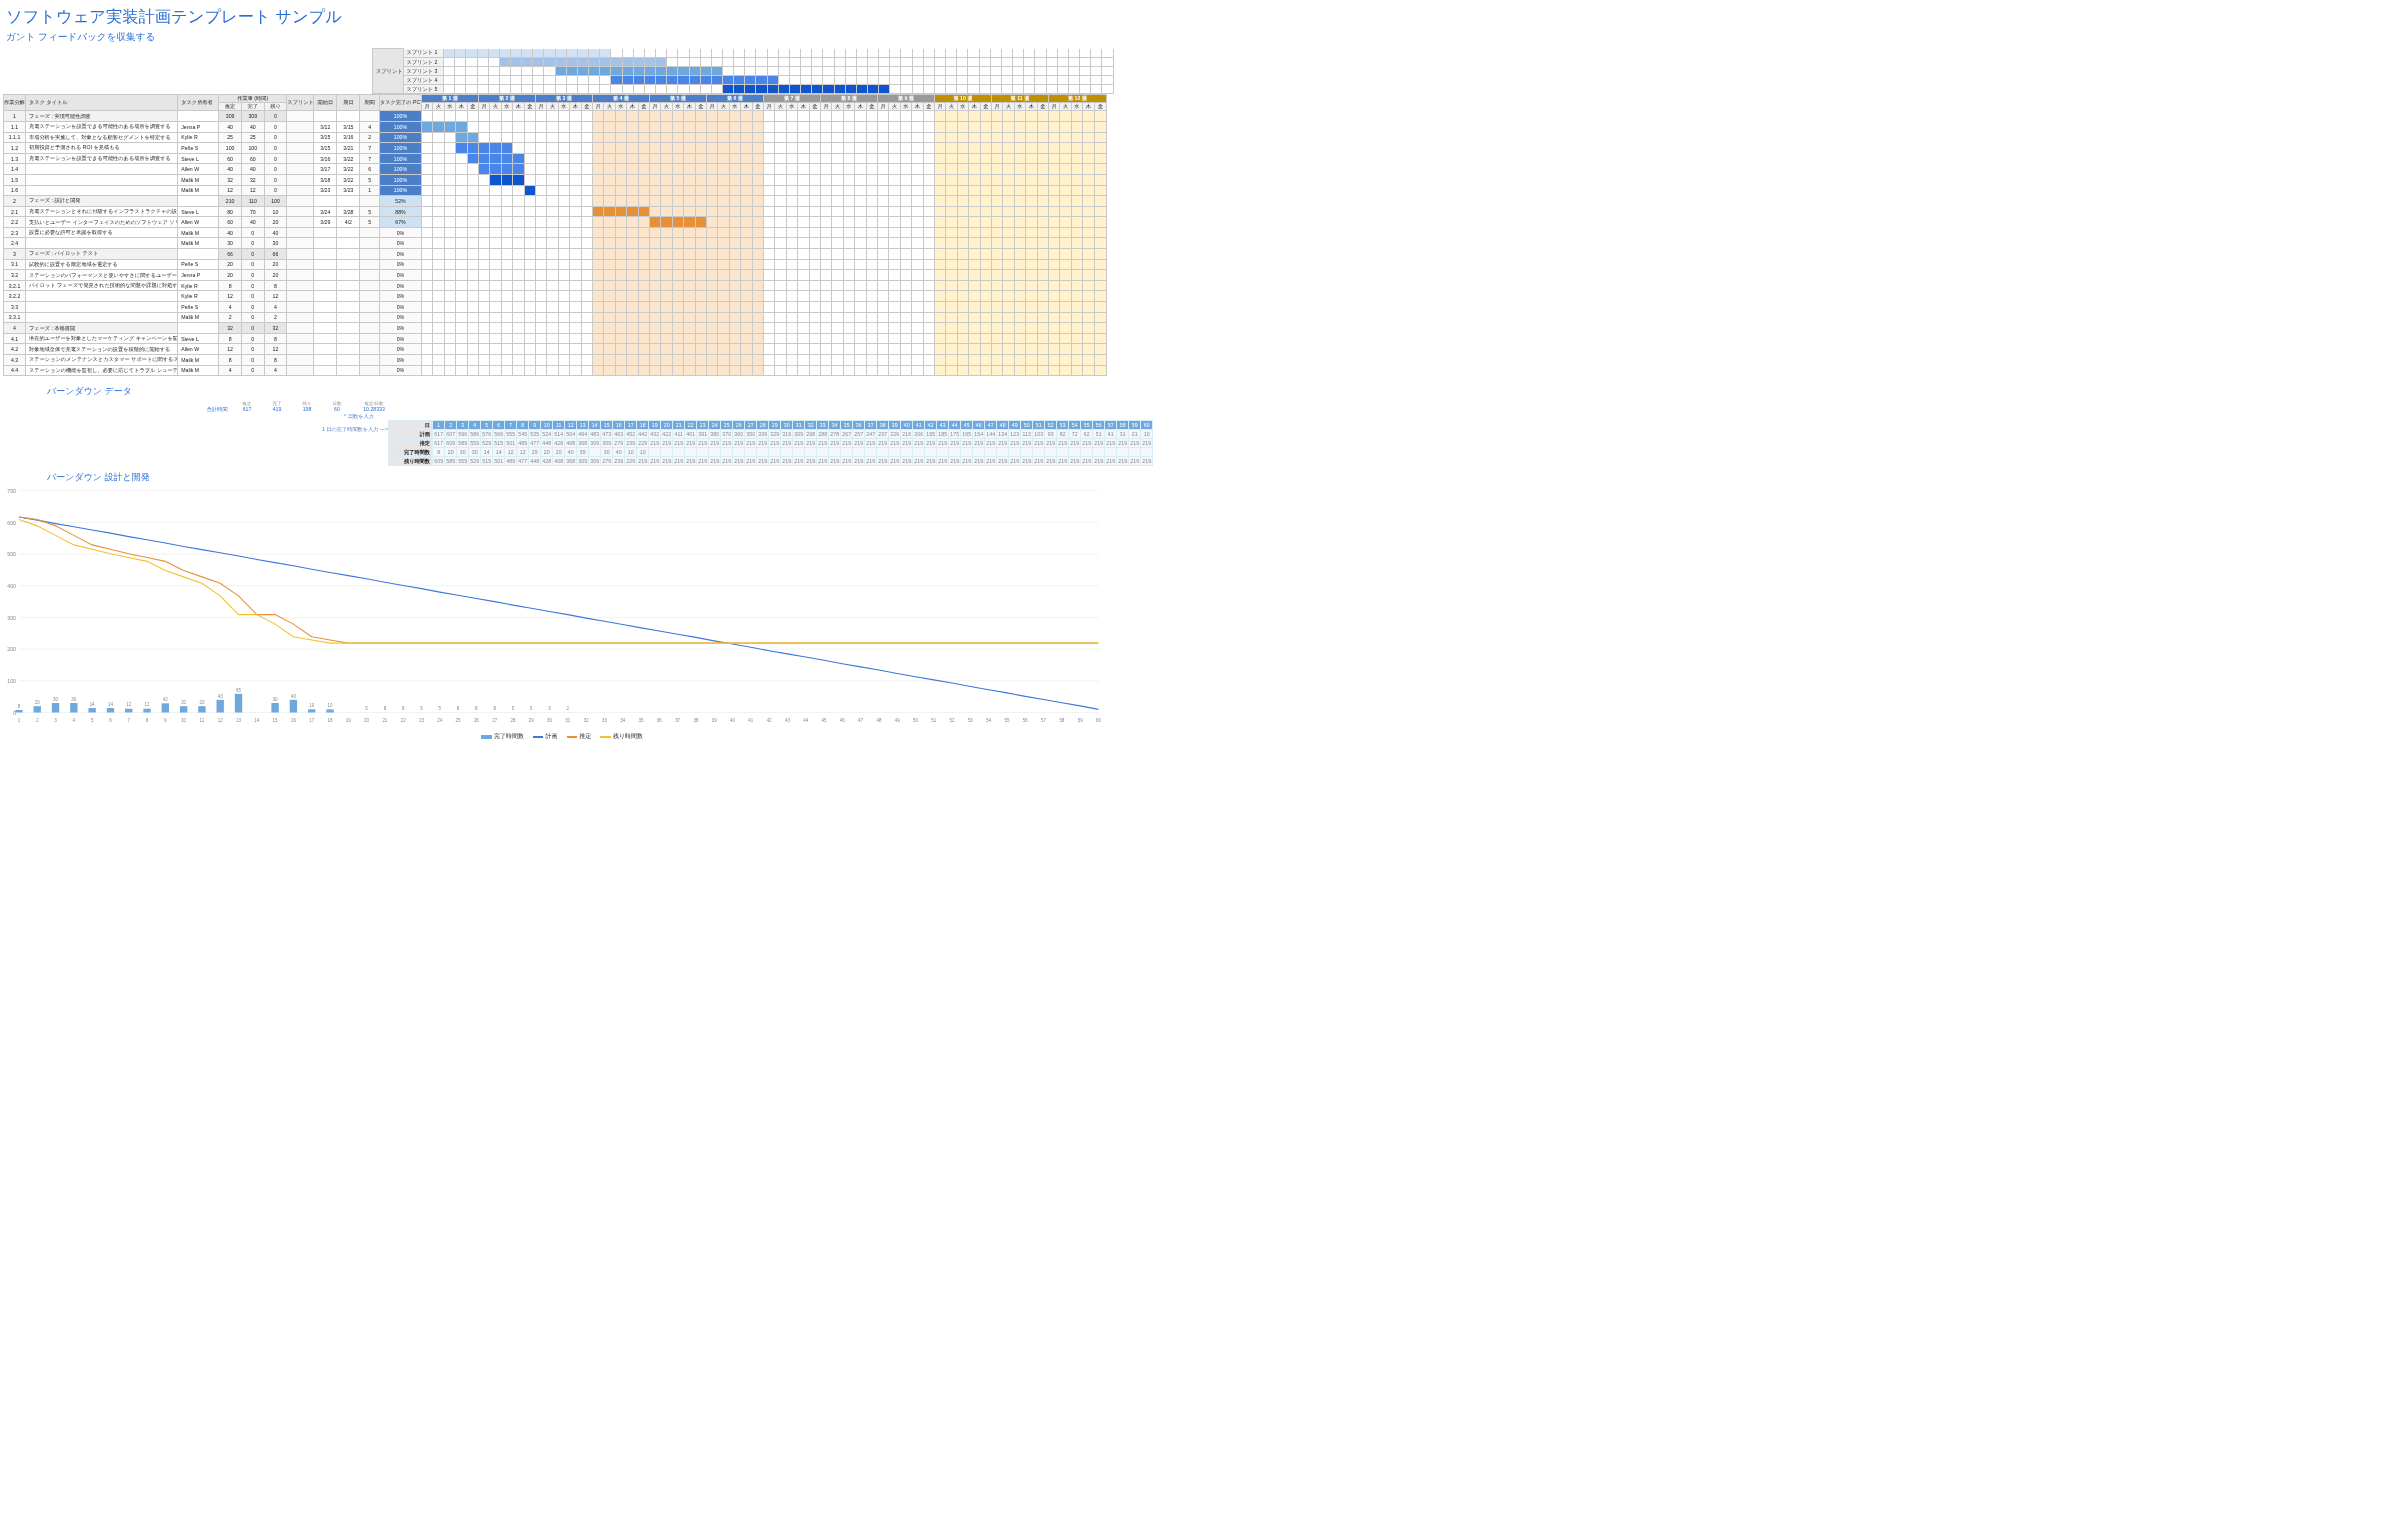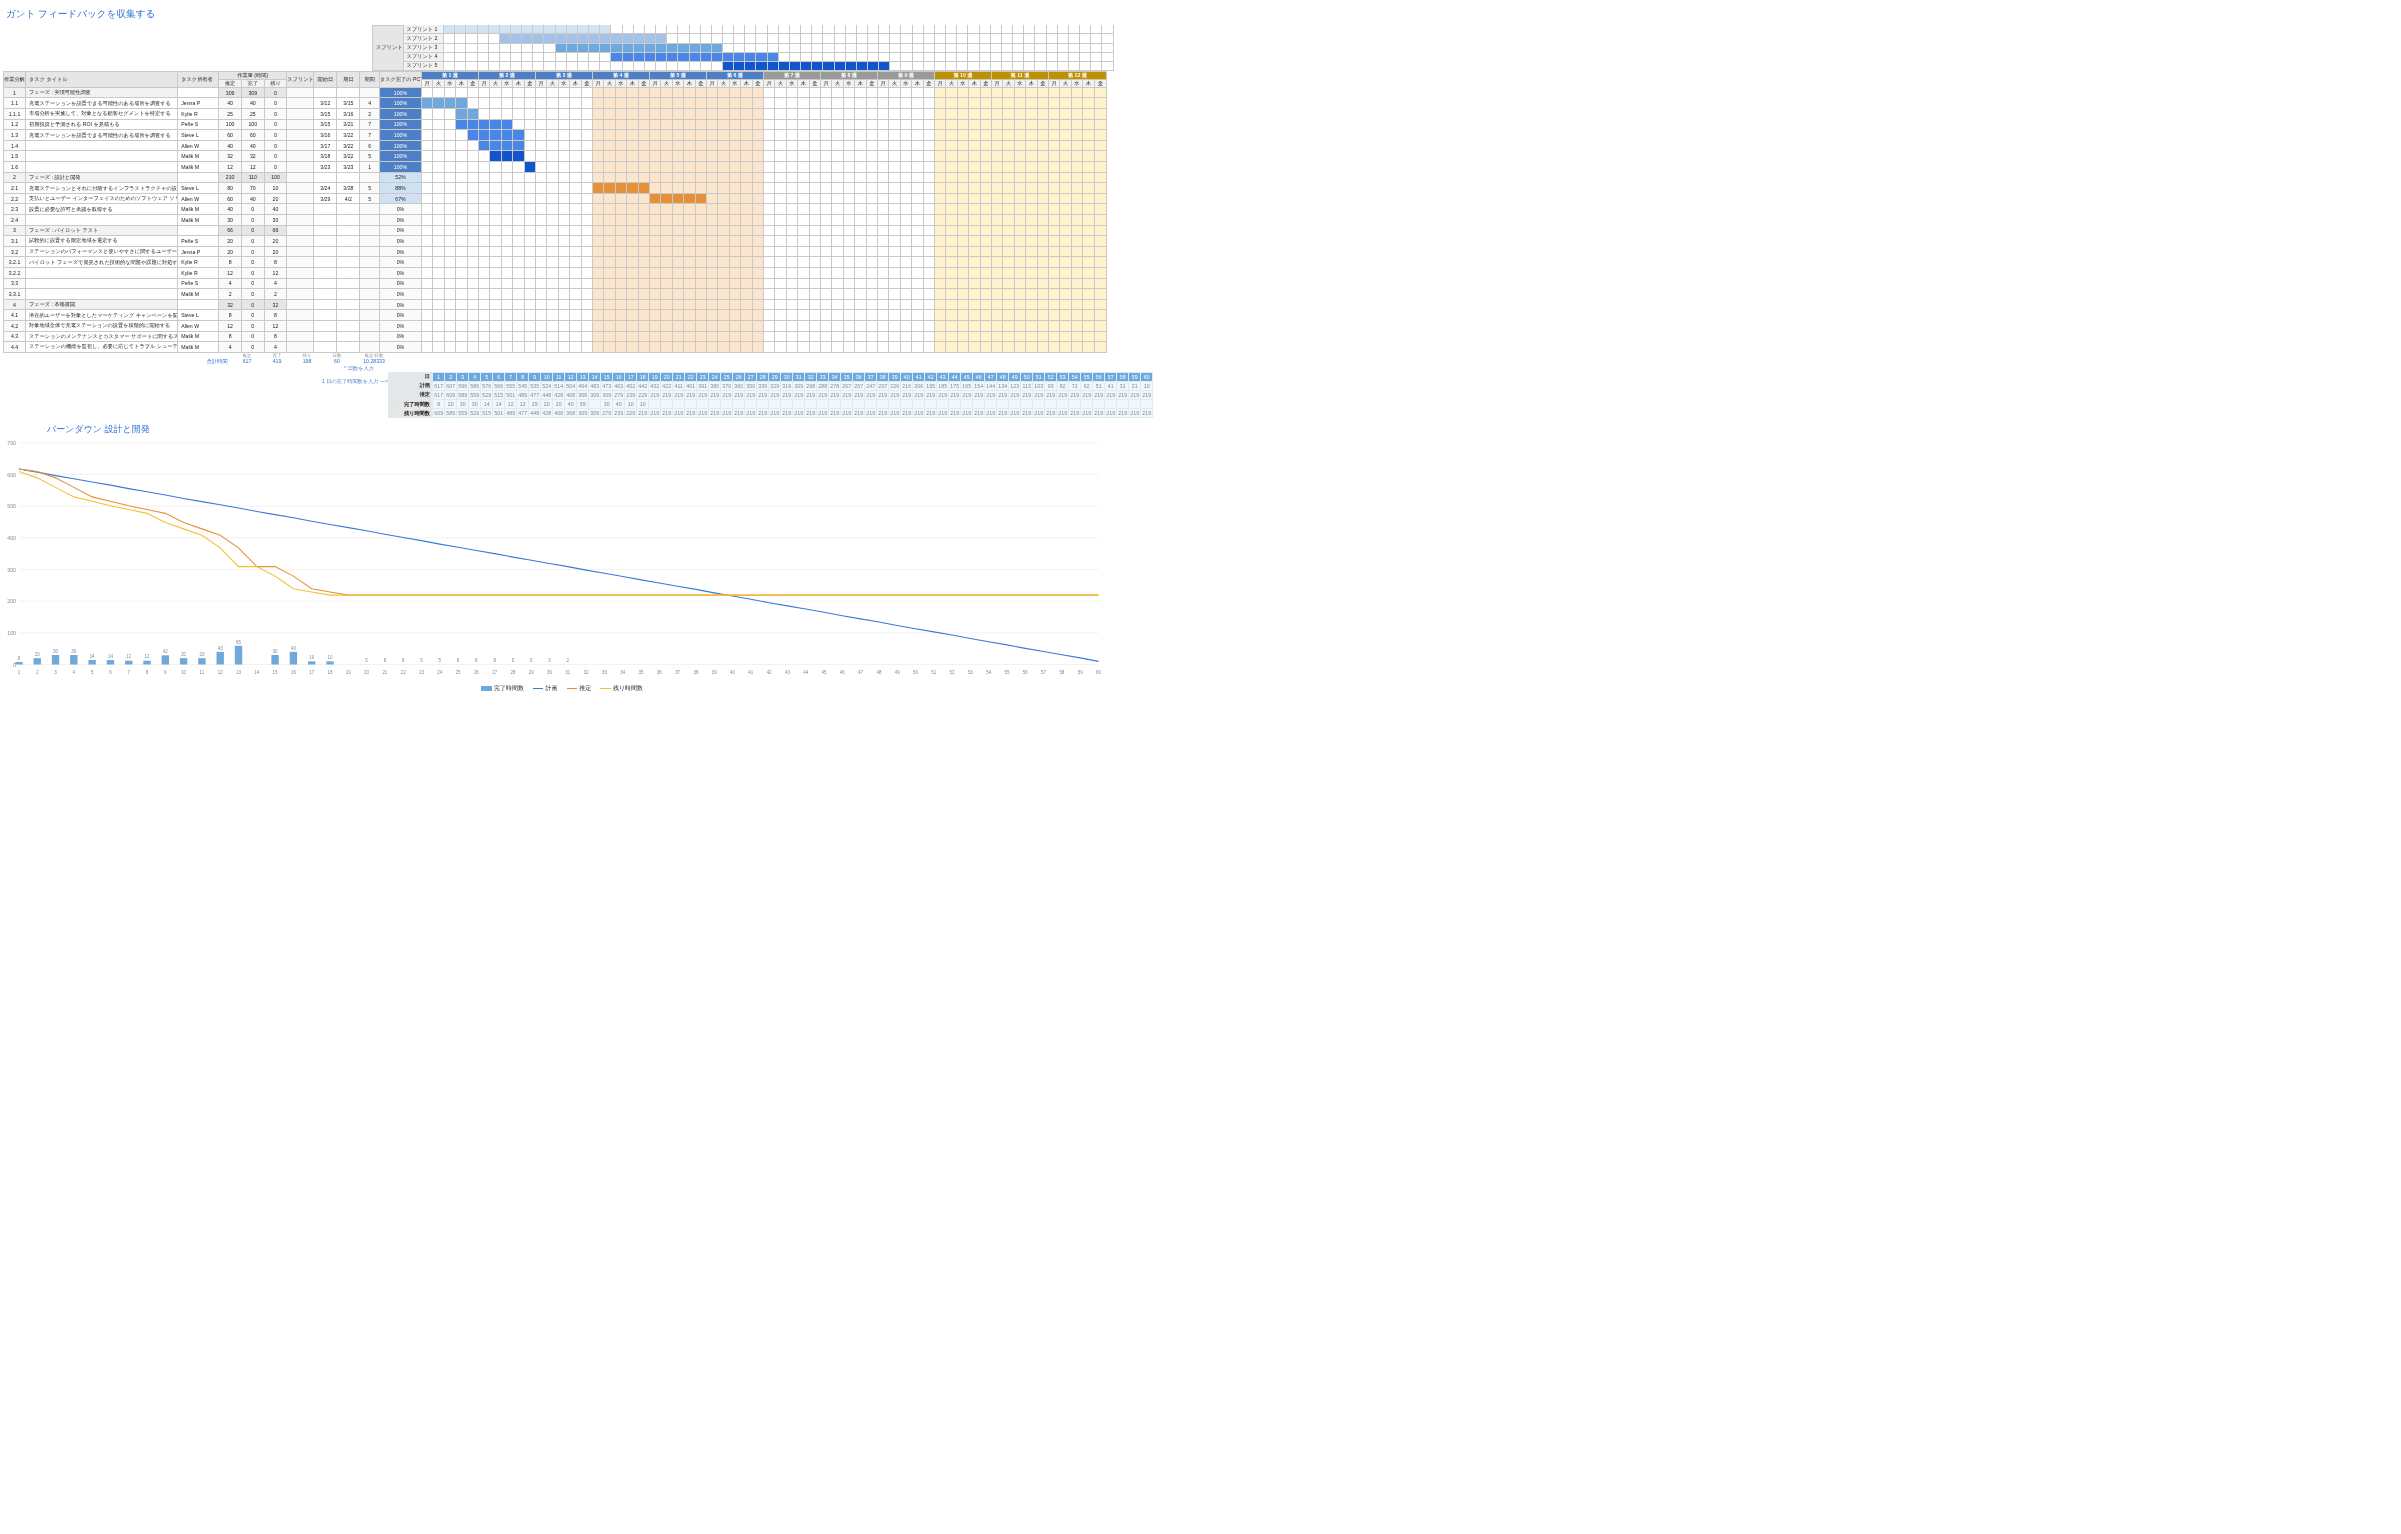--- a/index.html
+++ b/index.html
@@ -33,20 +33,21 @@
   .bt .v{background:#f2f7fc;color:#888;}
   .sm{font-size:4.4px;color:#888;}
   .note{font-size:5.2px;color:#4c7fc5;}
   .legend{font-size:6px;text-align:center;margin-top:1.5px;}
   .lg{display:inline-block;width:10.4px;height:1.5px;vertical-align:middle;margin:0 2.2px 0 7.4px;}
 </style>
 </head>
 <body>
 
 <div class="page">
+<h1>ソフトウェア実装計画テンプレート サンプル</h1>
 <h2>ガント フィードバックを収集する</h2>
 
 <table style="margin-left:369px;">
 <tbody id="sprint-rows">
         <tr>
           <td class="b g1 jleft" rowspan="5" style="width:22px;">スプリント</td>
           <td class="bd g2 jleft" style="width:37px;">スプリント 1</td>
           <td class="bd" style="width:11px;height:8.1px;background:#d0e2f3;"></td>
           <td class="bd" style="width:11px;height:8.1px;background:#d0e2f3;"></td>
           <td class="bd" style="width:11px;height:8.1px;background:#d0e2f3;"></td>
@@ -2276,20 +2277,25 @@
           <td class="bd yh"></td>
           <td class="bd yh"></td>
           <td class="bd yh"></td>
           <td class="bd yh"></td>
           <td class="bd yh"></td>
           <td class="bd yh"></td>
         </tr>
       </tbody>
 </table>
 
+<div style="display:flex;align-items:flex-start;margin-top:4.4px;">
+  <div style="flex:0 0 356px;">
+    <div class="sec">バーンダウン データ</div>
+  </div>
+</div>
 <table style="margin-left:185px;">
   <tbody>
         <tr>
     <td style="width:44px;"></td>
     <td class="sm" style="width:30px;">推定</td>
     <td class="sm" style="width:30px;">完了</td>
     <td class="sm" style="width:30px;">残り</td>
     <td class="sm" style="width:30px;">日数</td>
     <td class="sm" style="width:44px;">推定/日数</td>
   </tr>

